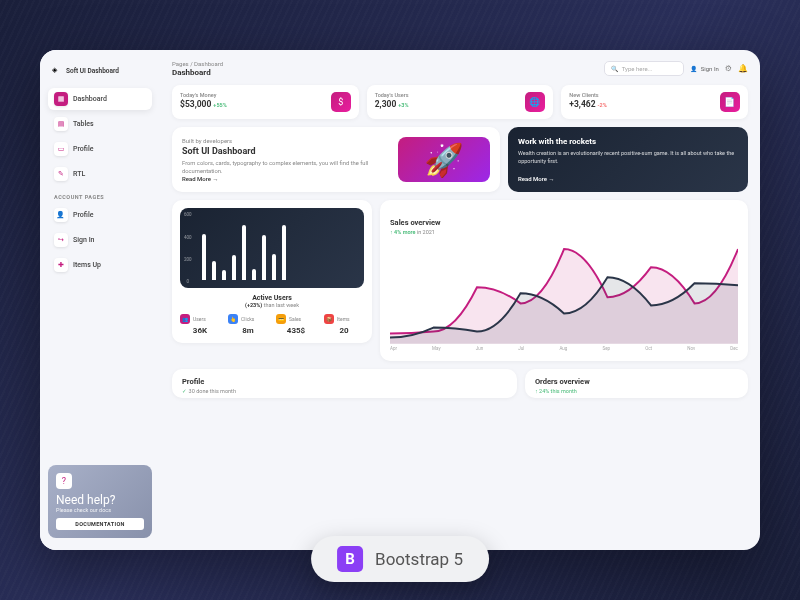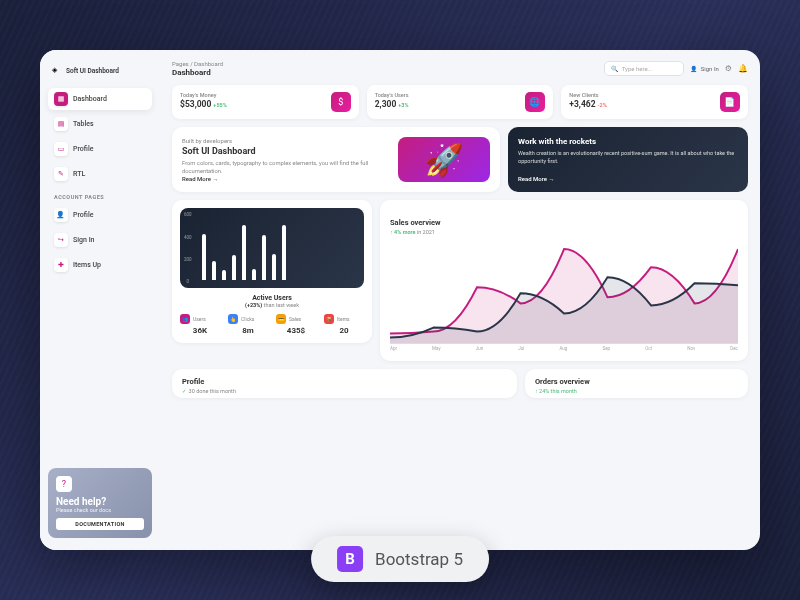--- a/index.html
+++ b/index.html
@@ -12,21 +12,21 @@
 .brand-text { font-size:6.5px; font-weight:600; color:#333; }
 .nav-item { display:flex; align-items:center; gap:5px; padding:4px 6px; border-radius:6px; margin-bottom:3px; color:#666; cursor:pointer; }
 .nav-item.active { background:#fff; box-shadow:0 2px 6px rgba(0,0,0,0.08); }
 .nav-item.active .nav-icon { background:#c41d7f; }
 .nav-icon { width:14px; height:14px; border-radius:4px; background:#fff; box-shadow:0 1px 3px rgba(0,0,0,0.1); display:flex; align-items:center; justify-content:center; font-size:7px; color:#c41d7f; }
 .nav-item.active .nav-icon { color:#fff; }
 .nav-label { font-size:7px; font-weight:500; color:#444; }
 .nav-heading { font-size:5.5px; font-weight:700; color:#888; letter-spacing:0.5px; padding:6px 6px 4px; }
 .help-card { margin-top:auto; background:linear-gradient(135deg,#a8b0c8,#8891ab); border-radius:8px; padding:8px; color:#fff; }
 .help-icon { width:16px; height:16px; background:#fff; border-radius:4px; display:flex; align-items:center; justify-content:center; margin-bottom:4px; color:#c41d7f; font-size:9px; }
-.help-title { font-size:10px; font-weight:700; }
+.help-title { font-size:12px; font-weight:400; }
 .help-sub { font-size:5.5px; opacity:0.85; margin-bottom:5px; }
 .help-btn { background:#fff; color:#333; font-size:5.5px; font-weight:700; padding:3px; border-radius:3px; text-align:center; letter-spacing:0.3px; cursor:pointer; }
 .main { flex:1; padding:10px 12px; overflow:hidden; display:flex; flex-direction:column; gap:8px; }
 .topbar { display:flex; align-items:center; justify-content:space-between; }
 .crumb-area { display:flex; flex-direction:column; gap:1px; }
 .crumb { font-size:6px; color:#888; }
 .crumb-title { font-size:8px; font-weight:700; color:#333; }
 .top-actions { display:flex; align-items:center; gap:6px; }
 .search { background:#fff; border:1px solid #e0e0e8; border-radius:5px; padding:3px 6px; display:flex; align-items:center; gap:3px; font-size:6px; color:#aaa; width:80px; }
 .signin { font-size:6px; color:#666; display:flex; align-items:center; gap:3px; cursor:pointer; }

